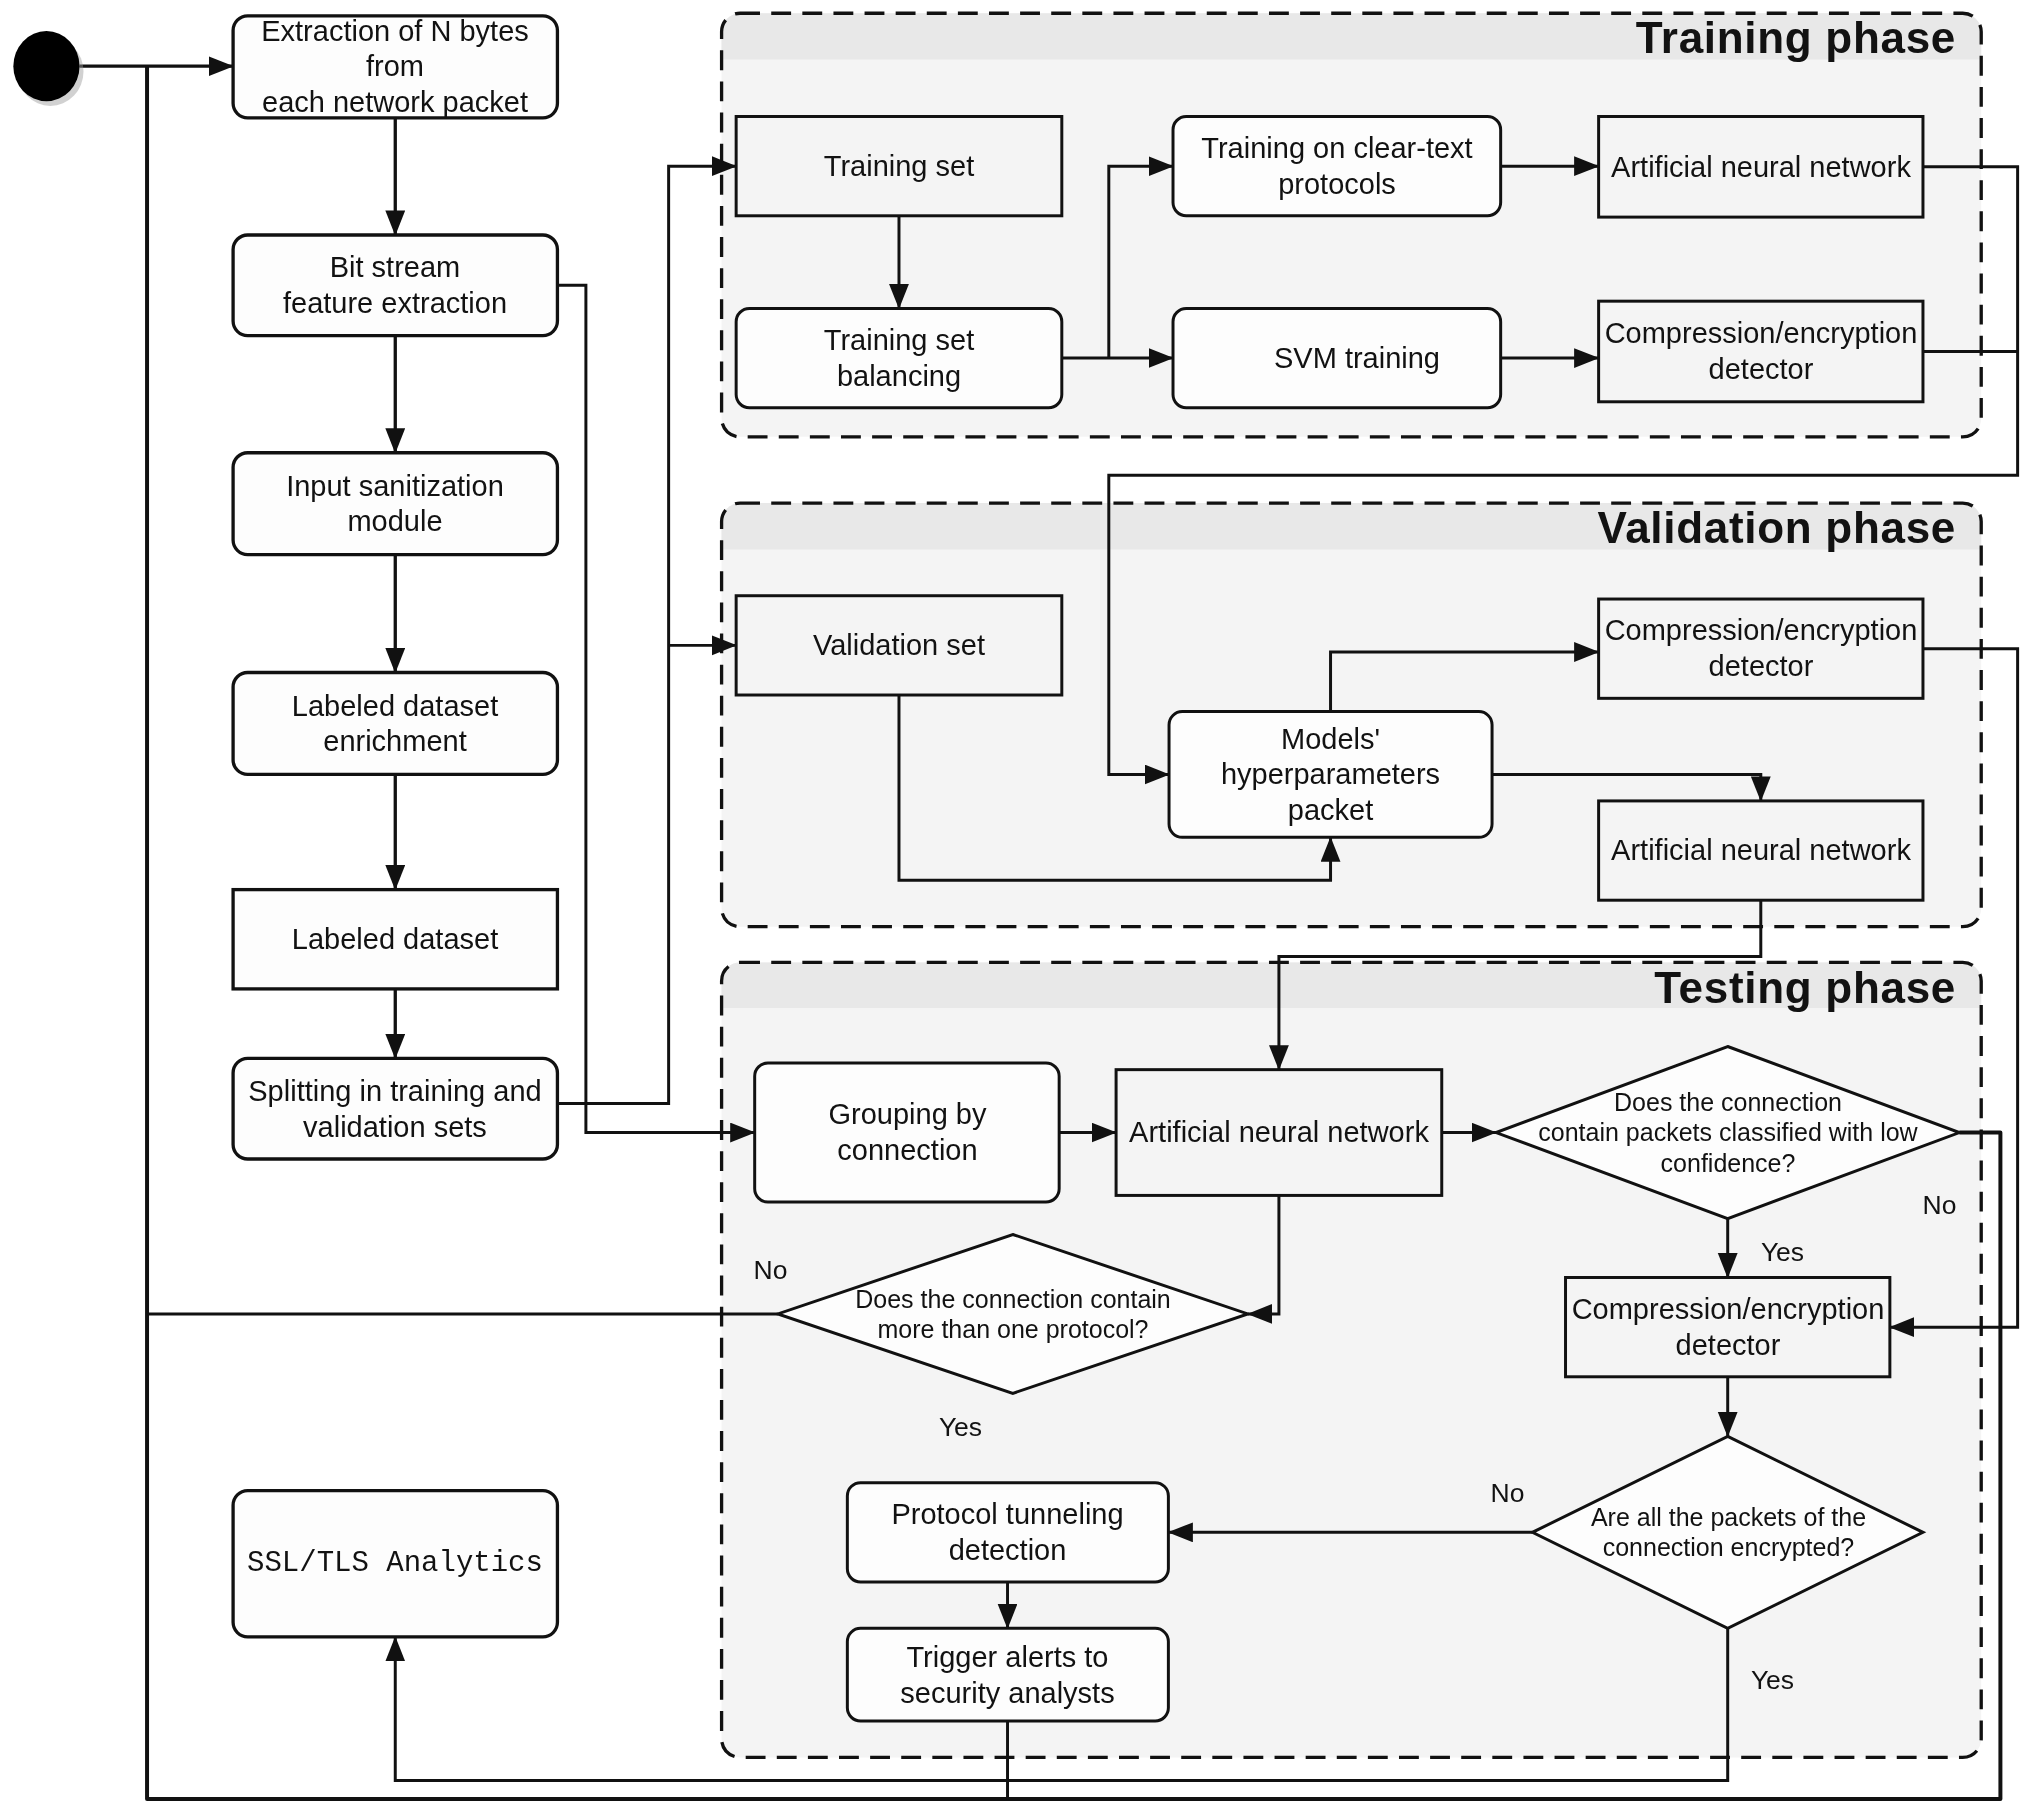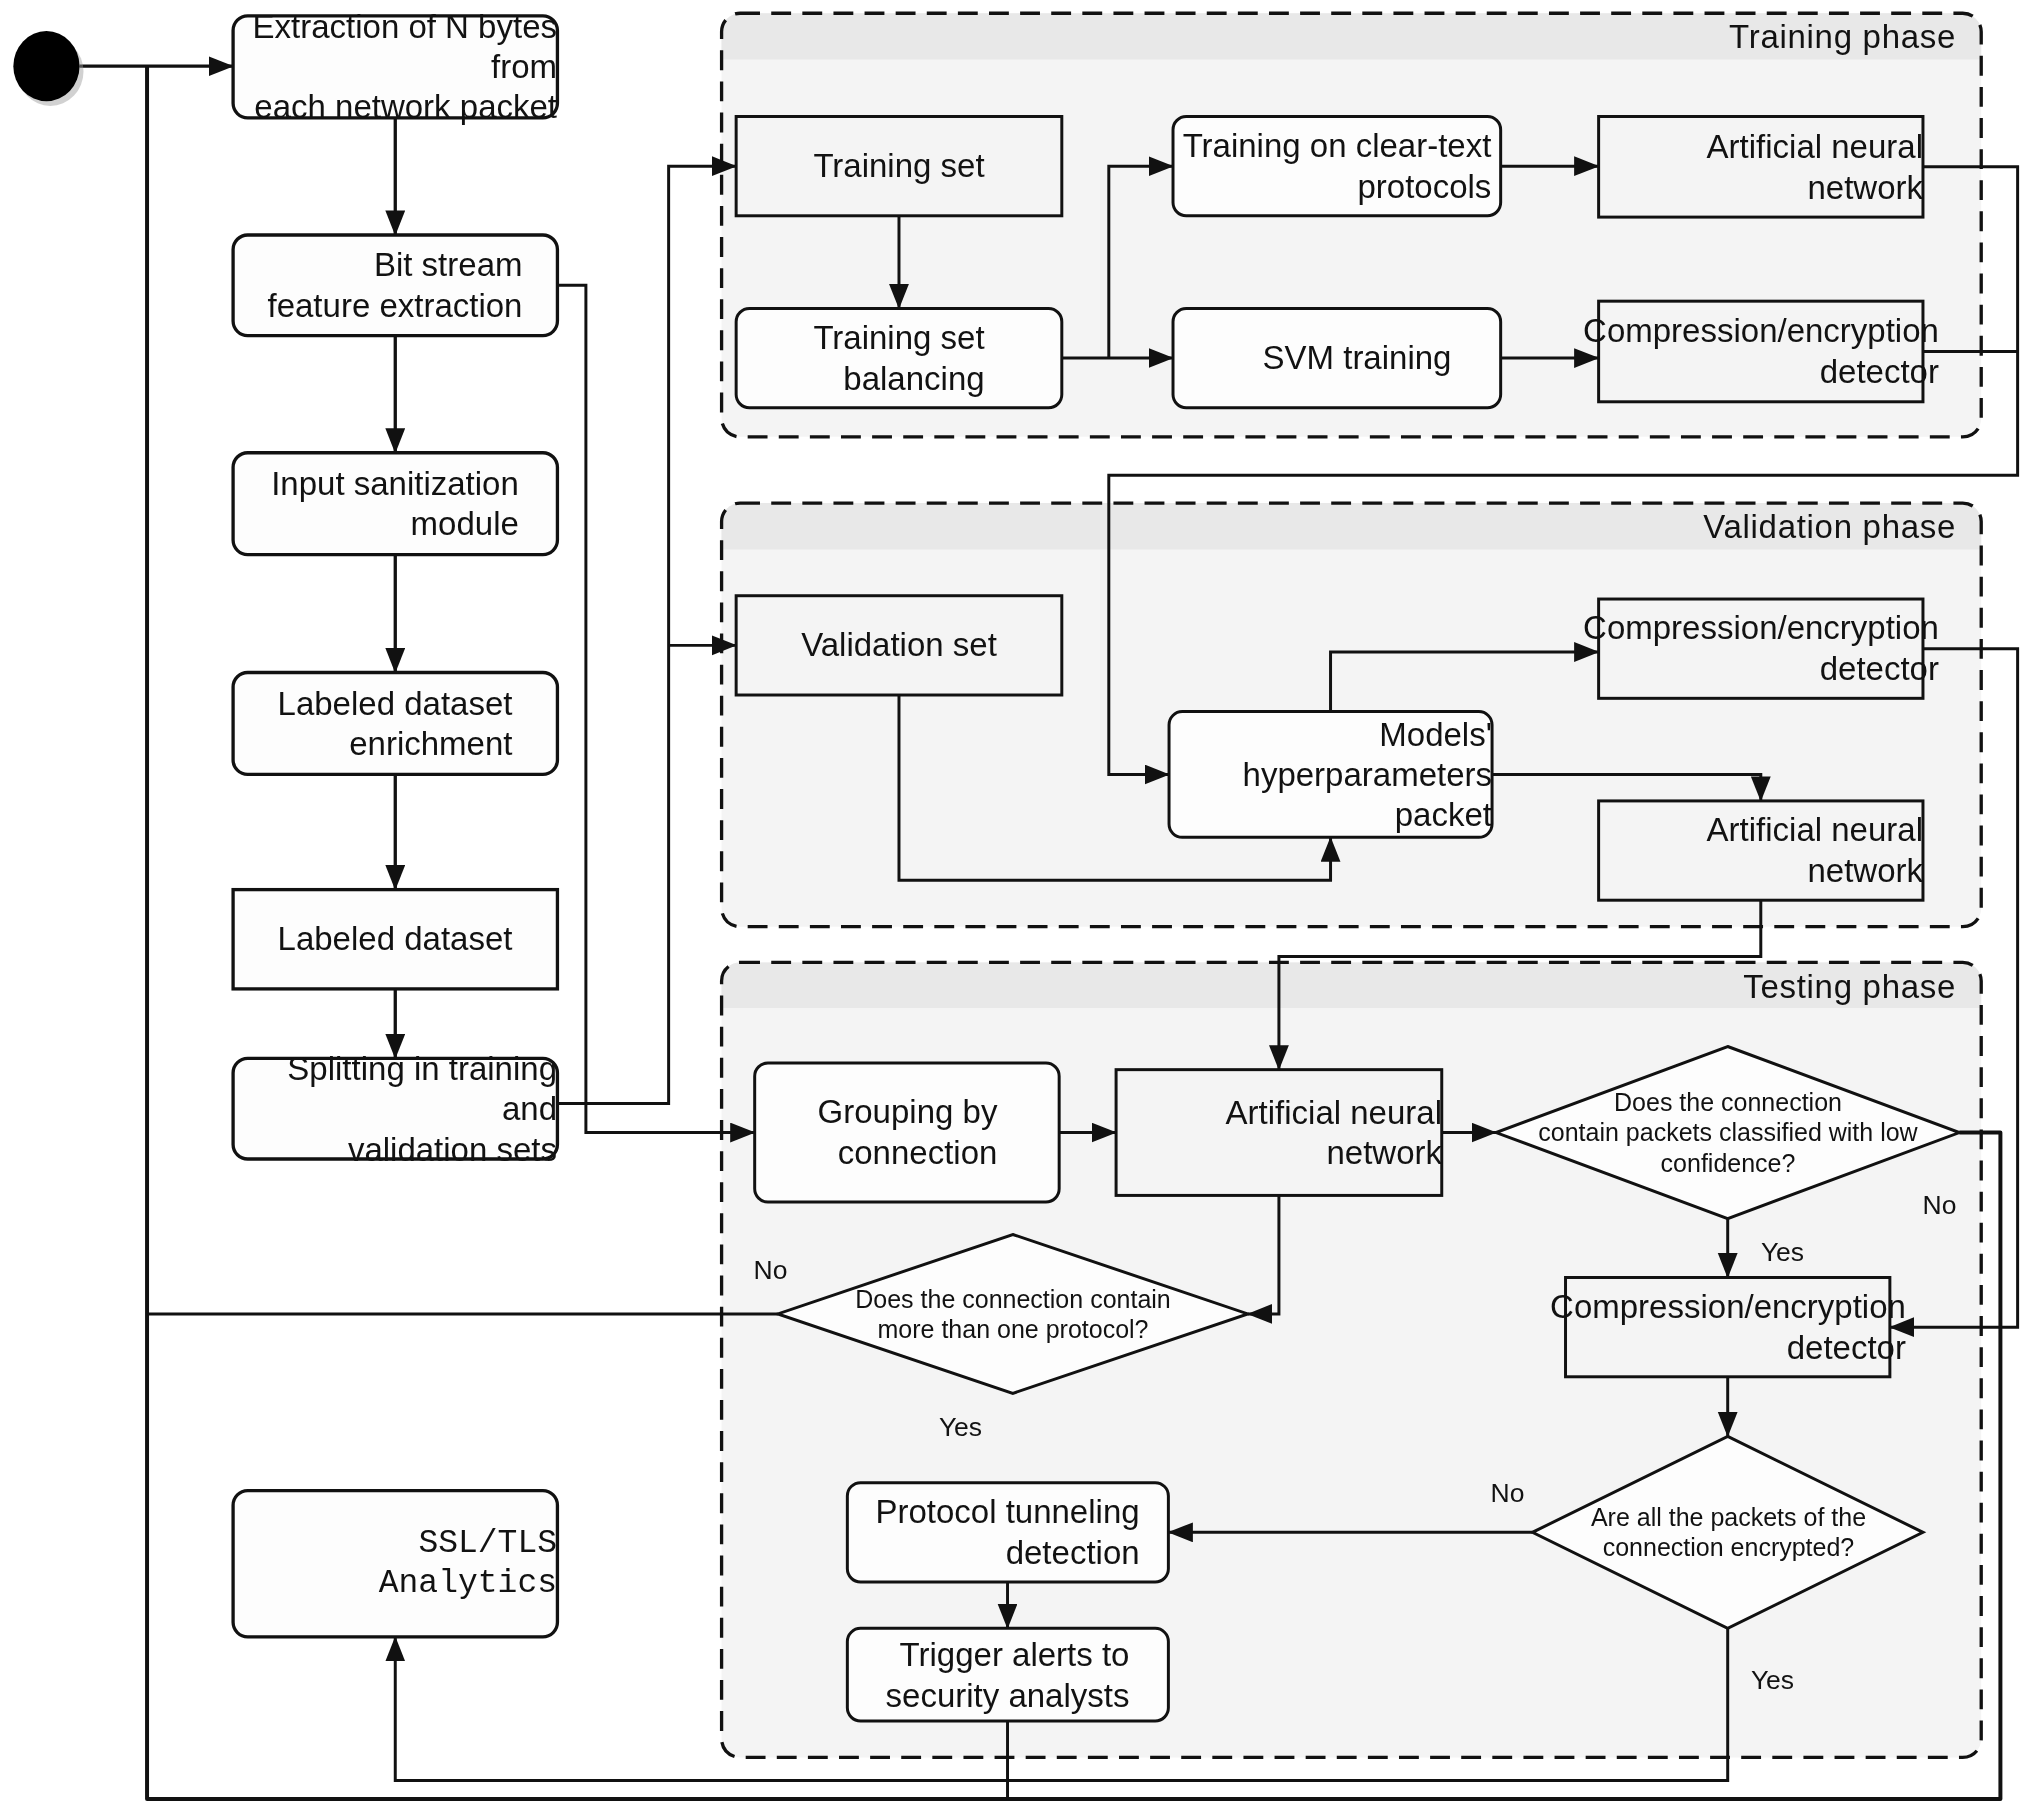--- a/index.html
+++ b/index.html
@@ -2,24 +2,24 @@
 <html style="font-size:10.6px"><head>
 <meta charset="utf-8">
 <style>
   html,body{margin:0;padding:0;background:#ffffff;}
   #canvas{position:relative;width:2025px;height:1811px;background:#ffffff;
           font-family:"Liberation Sans","DejaVu Sans",sans-serif;color:#121212;}
   #wires{position:absolute;left:0;top:0;}
   .lbl{position:absolute;display:flex;align-items:center;justify-content:center;
        text-align:center;pointer-events:none;}
   .lbl span{white-space:pre-line;line-height:1.22;}
-  .boxlbl span{font-size:33px;text-align:right;}
+  .boxlbl span{font-size:29px;}
   .dialbl span{font-size:25px;}
   .phaselbl{justify-content:flex-end;}
-  .phaselbl span{font-size:33px;letter-spacing:0.7px;}
+  .phaselbl span{font-size:44px;letter-spacing:0.7px;font-weight:bold;}
   .branchlbl span{font-size:26.5px;}
 </style>
 </head>
 <body>
 
 <div id="canvas">
 
 <svg id="wires" width="2025" height="1811" viewBox="0 0 3059 2736">
   <defs>
     <marker id="arr" markerUnits="userSpaceOnUse" markerWidth="40" markerHeight="32" refX="37" refY="15" orient="auto">

